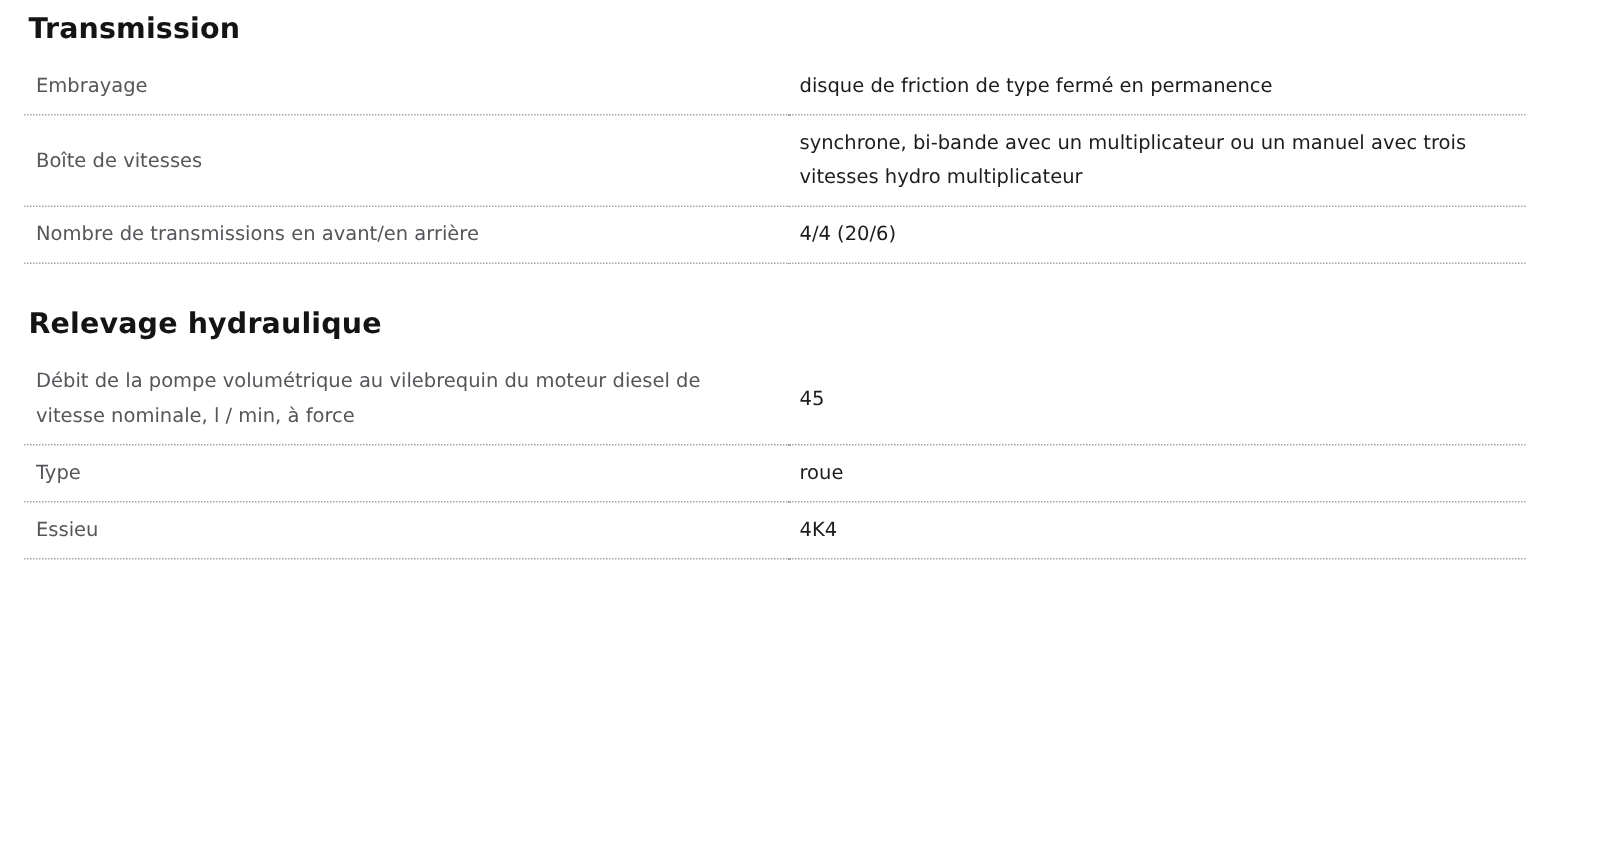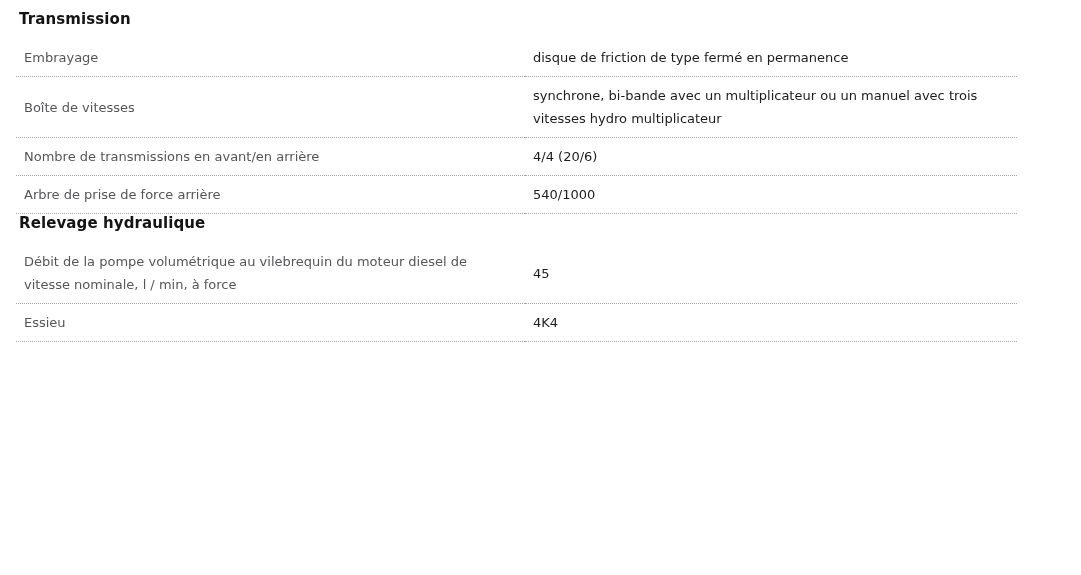--- a/index.html
+++ b/index.html
@@ -15,28 +15,29 @@
     width:1081px;
     font-family:"DejaVu Sans","Liberation Sans",sans-serif;
     font-size:13px;
     color:var(--value);
   }
   .page{
     padding:10px 64px 4px 16px;
     width:1001px;
   }
   .spec-section h3{
-    font-size:15px;
+    font-size:19px;
     line-height:19px;
     font-weight:bold;
     color:var(--heading);
     margin:0 0 10px 3px;
     letter-spacing:0.1px;
   }
   .spec-section + .spec-section h3{
+    margin-top:31px;
   }
   table.spec-table{
     width:1001px;
     border-collapse:collapse;
     table-layout:fixed;
   }
   table.spec-table td{
     padding:7px 8px;
     border-bottom:1px dotted var(--divider);
     vertical-align:middle;
@@ -69,24 +70,20 @@
           <td class="value">disque de friction de type fermé en permanence</td>
         </tr>
         <tr>
           <td class="label">Boîte de vitesses</td>
           <td class="value">synchrone, bi-bande avec un multiplicateur ou un manuel avec trois vitesses hydro multiplicateur</td>
         </tr>
         <tr>
           <td class="label">Nombre de transmissions en avant/en arrière</td>
           <td class="value">4/4 (20/6)</td>
         </tr>
-        <tr>
-          <td class="label">Arbre de prise de force arrière</td>
-          <td class="value">540/1000</td>
-        </tr>
       </tbody>
     </table>
   </section>
 
   <section class="spec-section">
     <h3>Relevage hydraulique</h3>
     <table class="spec-table">
       <colgroup>
           <col style="width:509px">
           <col>
@@ -101,20 +98,24 @@
   </section>
 
   <section class="spec-section">
     <table class="spec-table">
       <colgroup>
           <col style="width:509px">
           <col>
         </colgroup>
       <tbody>
         <tr>
+          <td class="label">Type</td>
+          <td class="value">roue</td>
+        </tr>
+        <tr>
           <td class="label">Essieu</td>
           <td class="value">4K4</td>
         </tr>
       </tbody>
     </table>
   </section>
 
 </div>
 
 </body></html>

